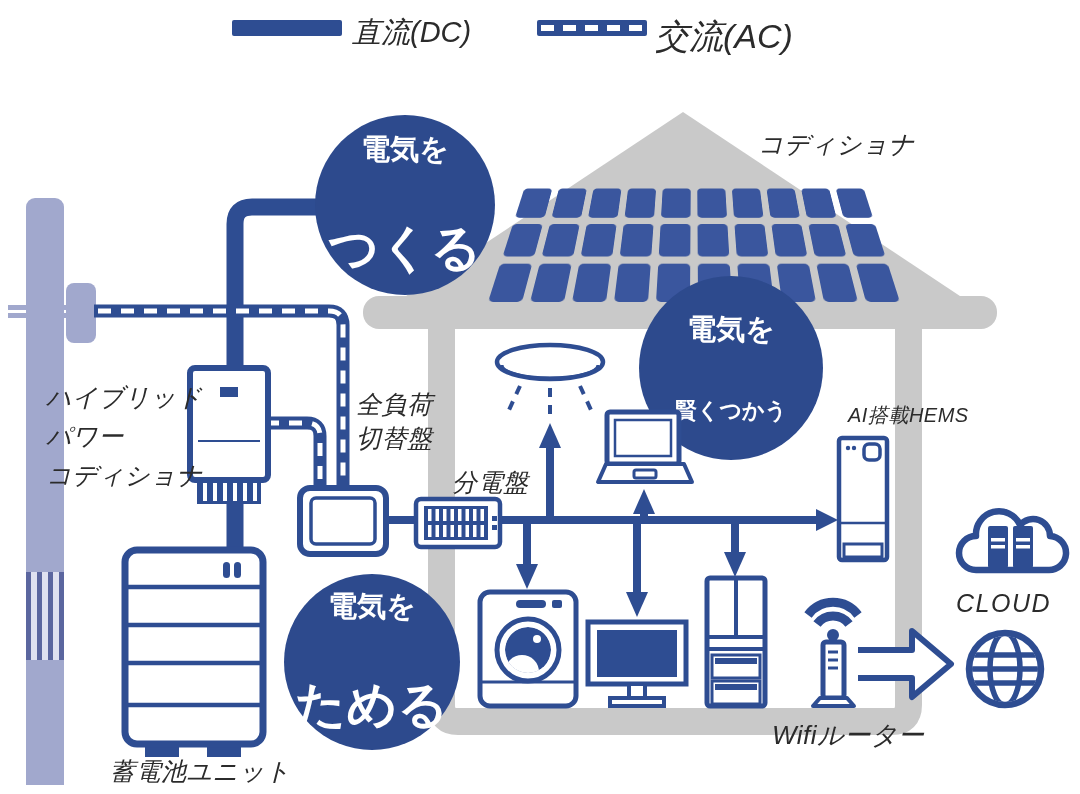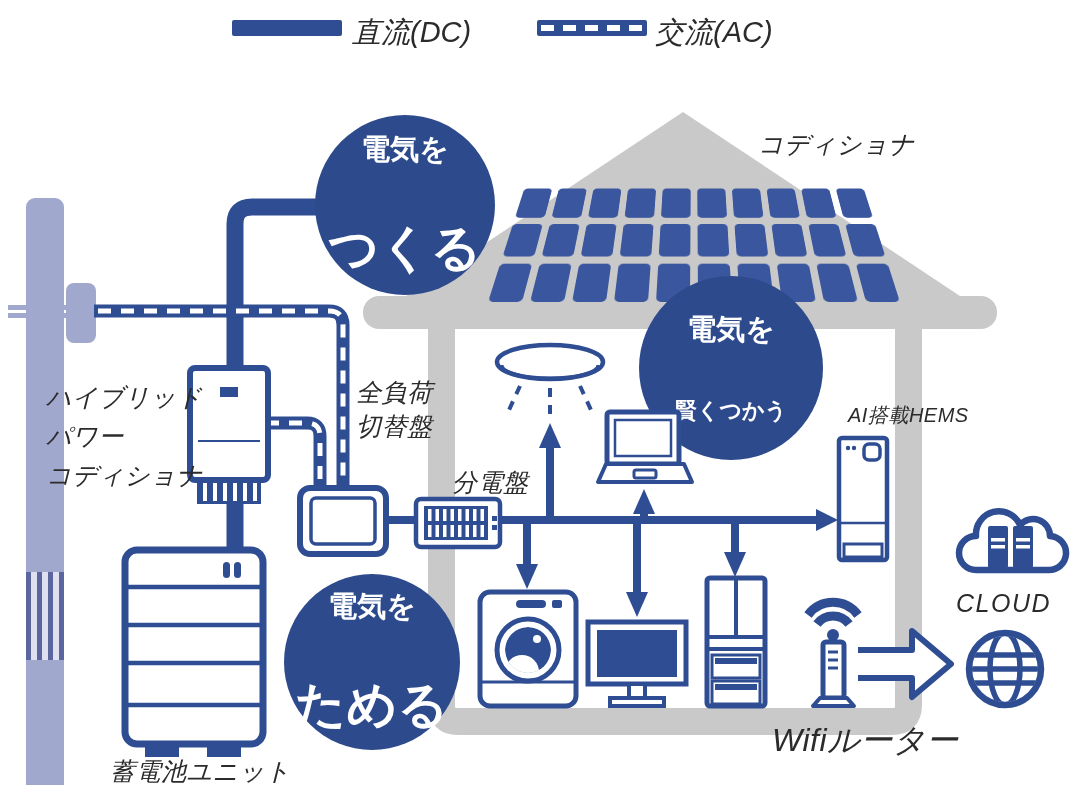--- a/index.html
+++ b/index.html
@@ -274,27 +274,27 @@
       <ellipse cx="43" cy="43" rx="15" ry="36"></ellipse>
     </g>
   </svg>
 
   <div class="abs z7" style="left:232px;top:20px;width:110px;height:16px;background:var(--line-blue);border-radius:2px;"></div>
   <div class="lbl z7" style="left:352px;top:11px;font-size:29px;letter-spacing:0;">直流(DC)</div>
   <svg class="abs z7" width="110" height="16" style="left:537px;top:20px;">
     <rect class="Bf" x="0" y="0" width="110" height="16" rx="2"></rect>
     <line x1="4" y1="8" x2="106" y2="8" stroke="#fff" stroke-width="6" stroke-dasharray="13 9"></line>
   </svg>
-  <div class="lbl z7" style="left:655px;top:11px;font-size:29px;letter-spacing:0;">交流(AC)</div>
+  <div class="lbl z7" style="left:655px;top:11px;font-size:34px;letter-spacing:0;">交流(AC)</div>
 
   <div class="lbl z7" style="left:758px;top:126px;">コディショナ</div>
   <div class="lbl z7" style="left:46px;top:378px;line-height:1.55;">ハイブリッド
 パワー
 コディショナ</div>
-  <div class="lbl z7" style="left:356px;top:376px;line-height:1.35;text-align:center;">全負荷
+  <div class="lbl z7" style="left:356px;top:388px;line-height:1.35;text-align:center;">全負荷
 切替盤</div>
   <div class="lbl z7" style="left:452px;top:464px;">分電盤</div>
   <div class="lbl z7" style="left:110px;top:753px;text-align:center;">蓄電池ユニット</div>
   <div class="lbl z7" style="left:836px;top:400px;font-size:20px;margin-left:12px;">AI搭載HEMS</div>
-  <div class="lbl z7" style="left:772px;top:716px;font-size:32px;">Wifiルーター</div>
+  <div class="lbl z7" style="left:772px;top:716px;font-size:26px;">Wifiルーター</div>
   <div class="lbl z7" style="left:956px;top:585px;letter-spacing:1.5px;">CLOUD</div>
 
 </div>
 
 </body></html>

